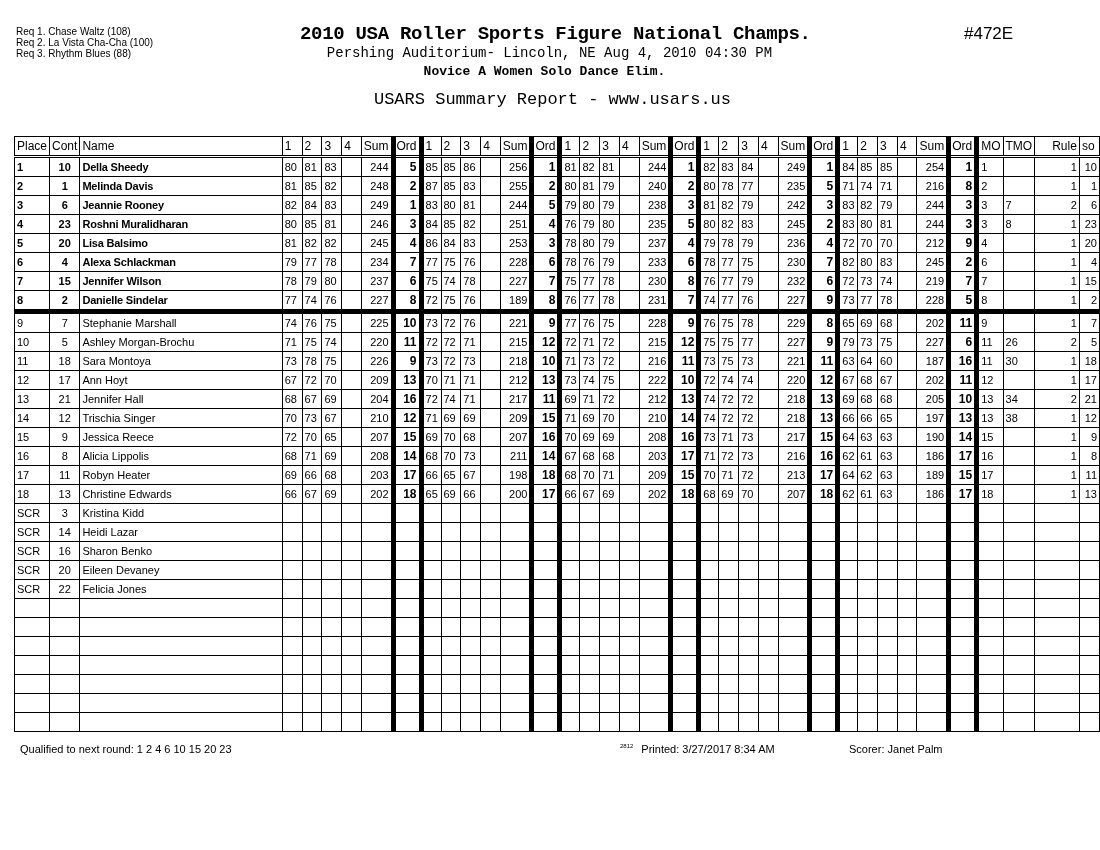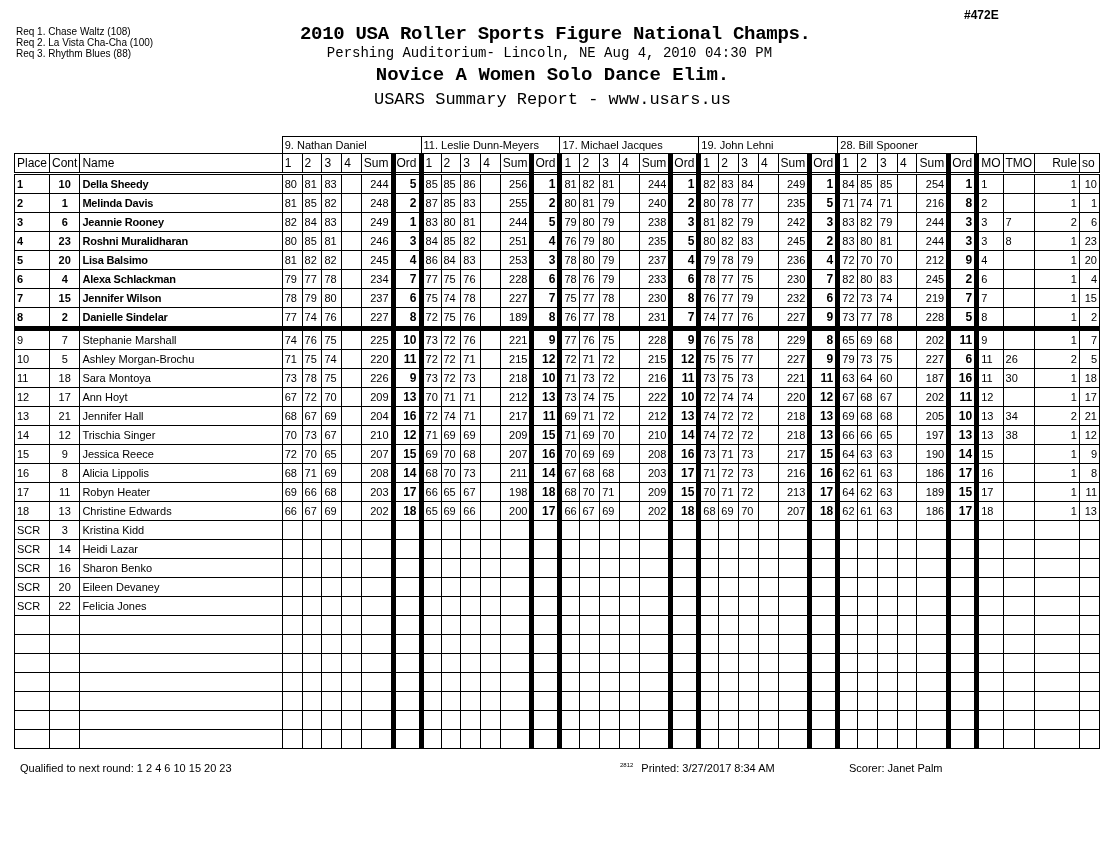--- a/index.html
+++ b/index.html
@@ -2,23 +2,23 @@
 <html><head>
 <meta charset="utf-8">
 <style>
   html, body { margin:0; padding:0; background:#ffffff; }
   body { width:1100px; height:850px; position:relative; overflow:hidden; font-family:"Liberation Sans", sans-serif; color:#000; }
   .req { position:absolute; left:16px; top:26px; font-size:10px; line-height:11px; }
   .req div { white-space:nowrap; }
   .title { position:absolute; left:300px; width:505px; text-align:center; white-space:nowrap;font-family:Liberation Mono, monospace; }
   .t1 { top:23px; font-size:19px; font-weight:bold; letter-spacing:-0.3px; }
   .t2 { top:45px; font-size:14px; left:297px; }
-  .t3 { top:64px; font-size:19px; font-weight:bold; left:300px; }
+  .t3 { top:64px; font-size:13px; font-weight:bold; left:292px; }
   .t4 { top:90px; font-size:17px; left:300px; }
-  .evno { position:absolute; left:964px; top:8px; font-size:12px; font-weight:bold; }
+  .evno { position:absolute; left:964px; top:24px; font-size:17px; font-weight:normal; }
 
   table.grid { position:absolute; left:14px; top:136px; border-collapse:collapse; table-layout:fixed; font-size:11px; }
   table.grid td { border:1px solid #000; padding:0 2px; height:18px; white-space:nowrap; overflow:hidden; line-height:18px; }
   table.grid tr.jhead td { height:16px; line-height:16px; }
   table.grid tr.jhead td.blank { border:none; }
   table.grid tr.colhead td { font-size:12px; height:18px; line-height:18px; border-bottom:3px double #000; }
   td.ordcol { border-left:5px solid #000 !important; border-right:5px solid #000 !important; font-weight:bold; text-align:right; font-size:12px; padding-right:3px; }
   tr.colhead td.ordcol { font-weight:normal; font-size:9px; text-align:center; padding-left:1px; }
   td.num { text-align:left; padding-left:3px; }
   td.sum { text-align:right; padding-right:3px; }
@@ -26,21 +26,21 @@
   td.cont { text-align:center; }
   td.name { padding-left:5px; }
   tr.top8 td.place, tr.top8 td.cont, tr.top8 td.name { font-weight:bold; }
   tr.top8 td.name { font-size:11px; letter-spacing:-0.2px; }
   tr.sep td { border-bottom:5px solid #000; }
   td.mo, td.tmo, td.rule, td.so { text-align:center; }
   td.mo { text-align:left; padding-left:4px; }
   td.rule { text-align:right; padding-right:4px; }
   td.so { text-align:right; padding-right:3px; }
   td.tmo { text-align:left; padding-left:8px; }
-  .footer { position:absolute; top:762px; font-size:11px; white-space:nowrap; }
+  .footer { position:absolute; top:743px; font-size:11px; white-space:nowrap; }
   .tiny { font-size:6px; vertical-align:top; margin-right:8px; letter-spacing:0; }
 </style>
 </head>
 <body>
 
 <div class="req">
   <div>Req  1.  Chase Waltz (108)</div>
   <div>Req  2.  La Vista Cha-Cha (100)</div>
   <div>Req  3.  Rhythm Blues (88)</div>
 </div>
@@ -85,29 +85,20 @@
       <col style="width: 20px;">
       <col style="width: 20px;">
       <col style="width: 30px;">
       <col style="width: 18px;">
       <col style="width: 21px;">
       <col style="width: 30px;">
       <col style="width: 28px;">
       <col style="width: 20px;">
     </colgroup>
   <tbody id="tbody">
-      <tr class="jhead">
-        <td class="blank" colspan="3"></td>
-        <td colspan="6">9.  Nathan Daniel</td>
-        <td colspan="6">11.  Leslie Dunn-Meyers</td>
-        <td colspan="6">17.  Michael Jacques</td>
-        <td colspan="6">19.  John Lehni</td>
-        <td colspan="6">28.  Bill Spooner</td>
-        <td class="blank" colspan="4"></td>
-      </tr>
       <tr class="colhead">
         <td>Place</td>
         <td>Cont</td>
         <td>Name</td>
         <td class="num">1</td>
         <td class="num">2</td>
         <td class="num">3</td>
         <td class="num">4</td>
         <td class="num">Sum</td>
         <td class="ordcol">Ord</td>

